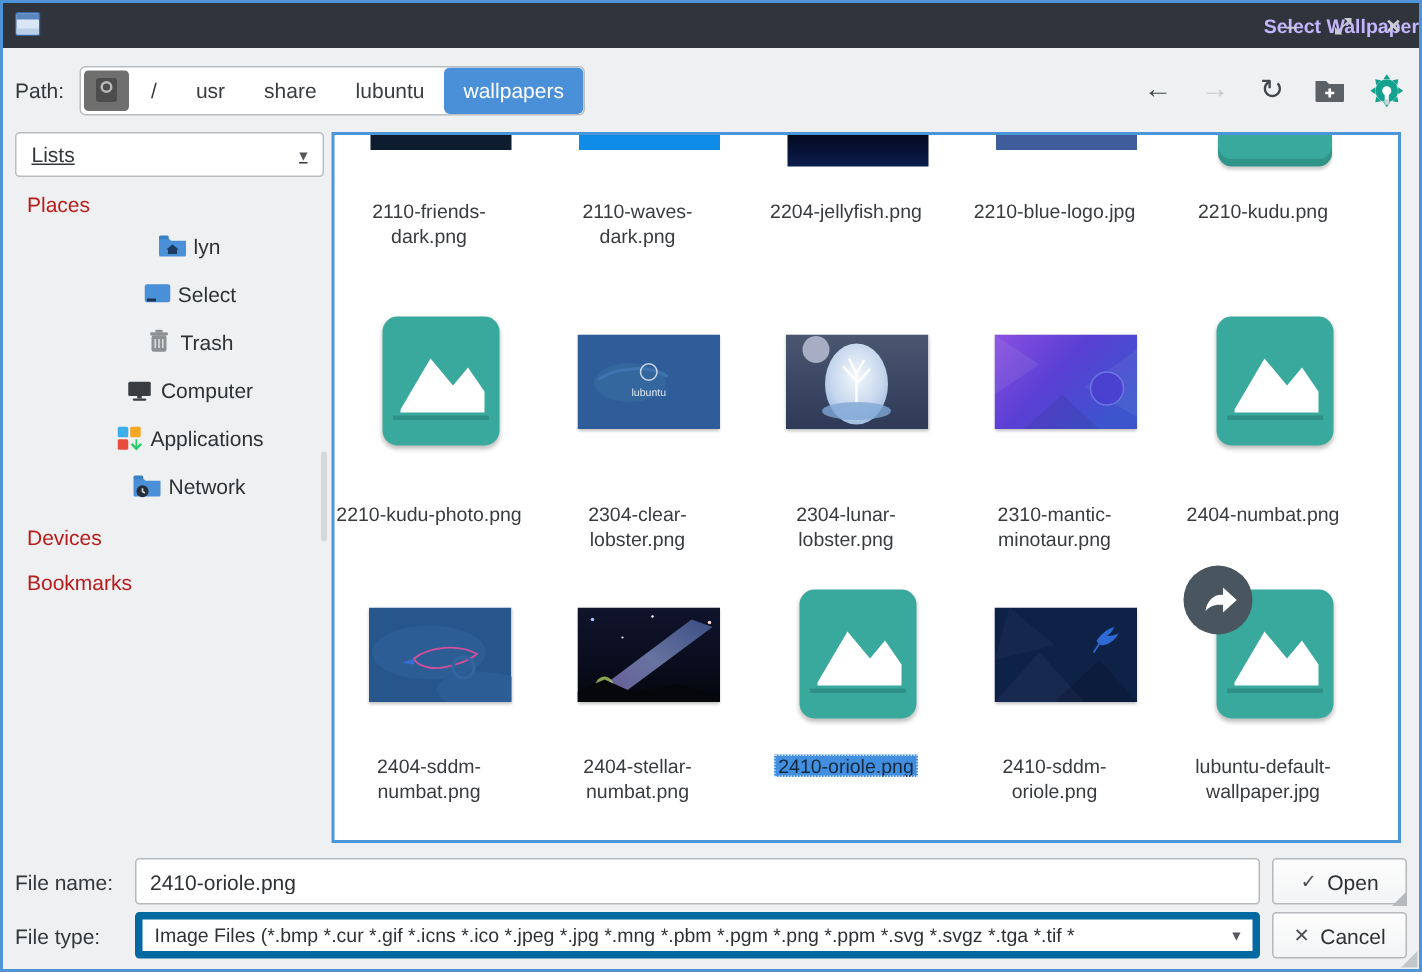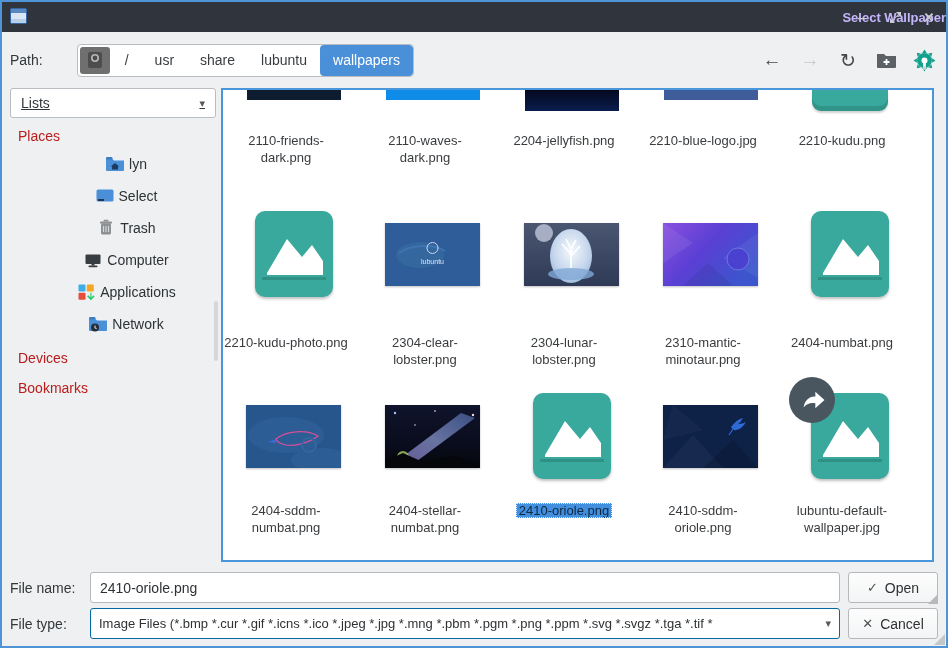--- a/index.html
+++ b/index.html
@@ -12,21 +12,21 @@
               display:flex; align-items:center; }
   .win-icon { position:absolute; left:8px; top:6px; width:17px; height:16px; }
   .title { position:absolute; left:0; right:0; text-align:right; color:#c4b5fd;
            font-size:13px; font-weight:bold; }
   .win-controls { position:absolute; right:10px; top:0; height:30px; display:flex; gap:20px; align-items:center; }
   .win-btn { width:14px; height:14px; display:flex; align-items:center; justify-content:center;
              color:#c9ccd2; font-size:13px; font-weight:bold; cursor:default; }
 
   
   .toolbar { position:absolute; top:40px; left:8px; right:8px; height:36px;
-             display:flex; align-items:center;gap:24px; }
+             display:flex; align-items:center; }
   .path-label { font-size:14px; color:#33373a; margin-right:10px; }
   .breadcrumb { display:flex; align-items:stretch; background:#fff; border:1px solid #b9bdc1;
                 border-radius:4px; height:33px; overflow:hidden; }
   .crumb-drive { width:30px; display:flex; align-items:center; justify-content:center;
                  background:#6f6f6f; border-radius:3px; margin:2px; cursor:pointer; }
   .crumb { display:flex; align-items:center; padding:0 13px; font-size:14px; color:#3a3d40; cursor:pointer; }
   .crumb.active { background:#4a90d9; color:#fff; border-radius:4px; }
   .nav-icons { margin-left:auto; display:flex; align-items:center; gap:10px; }
   .nav-btn { width:28px; height:28px; display:flex; align-items:center; justify-content:center;
              font-size:19px; color:#42474b; cursor:pointer; }
@@ -72,21 +72,21 @@
   .photo { width:95px; height:63px; box-shadow:0 1px 2px rgba(0,0,0,.25); }
   .emblem { position:absolute; left:-22px; top:-16px; width:46px; height:46px; border-radius:50%;
             background:#49565f; display:flex; align-items:center; justify-content:center; }
 
   
   .f-label { position:absolute; left:8px; font-size:14px; color:#33373a; }
   .fname-input { position:absolute; left:88px; width:750px; height:31px; background:#fff;
                  border:1px solid #b6b9bc; border-radius:3px; font-size:14px; color:#2e3235;
                  padding:0 9px; font-family:"Liberation Sans",sans-serif; }
   .ftype-combo { position:absolute; left:88px; top:606px; width:750px; height:31px; background:#fff;
-                 border:1px solid #0369a1; border-radius:3px; display:flex; align-items:center;
+                 border:5px solid #0369a1; border-radius:3px; display:flex; align-items:center;
                  padding:0 8px; font-size:13px; color:#2e3235; cursor:pointer; }
   .ftype-text { white-space:nowrap; overflow:hidden; flex:1; }
   .btn { position:absolute; left:846px; width:90px; height:31px; background:linear-gradient(#fdfdfd,#f3f4f5);
          border:1px solid #b6b9bc; border-radius:3px; display:flex; align-items:center; justify-content:center;
          gap:7px; font-size:14px; color:#2e3235; cursor:pointer; }
   .btn .glyph { color:#4b5054; font-size:13px; }
   .grip-sm { position:absolute; left:926px; top:592px; width:0; height:0;
              border-left:10px solid transparent; border-bottom:10px solid #b7babd; }
   .grip-corner { position:absolute; right:1px; bottom:1px; width:0; height:0;
                  border-left:11px solid transparent; border-bottom:11px solid #c4c7ca; }

